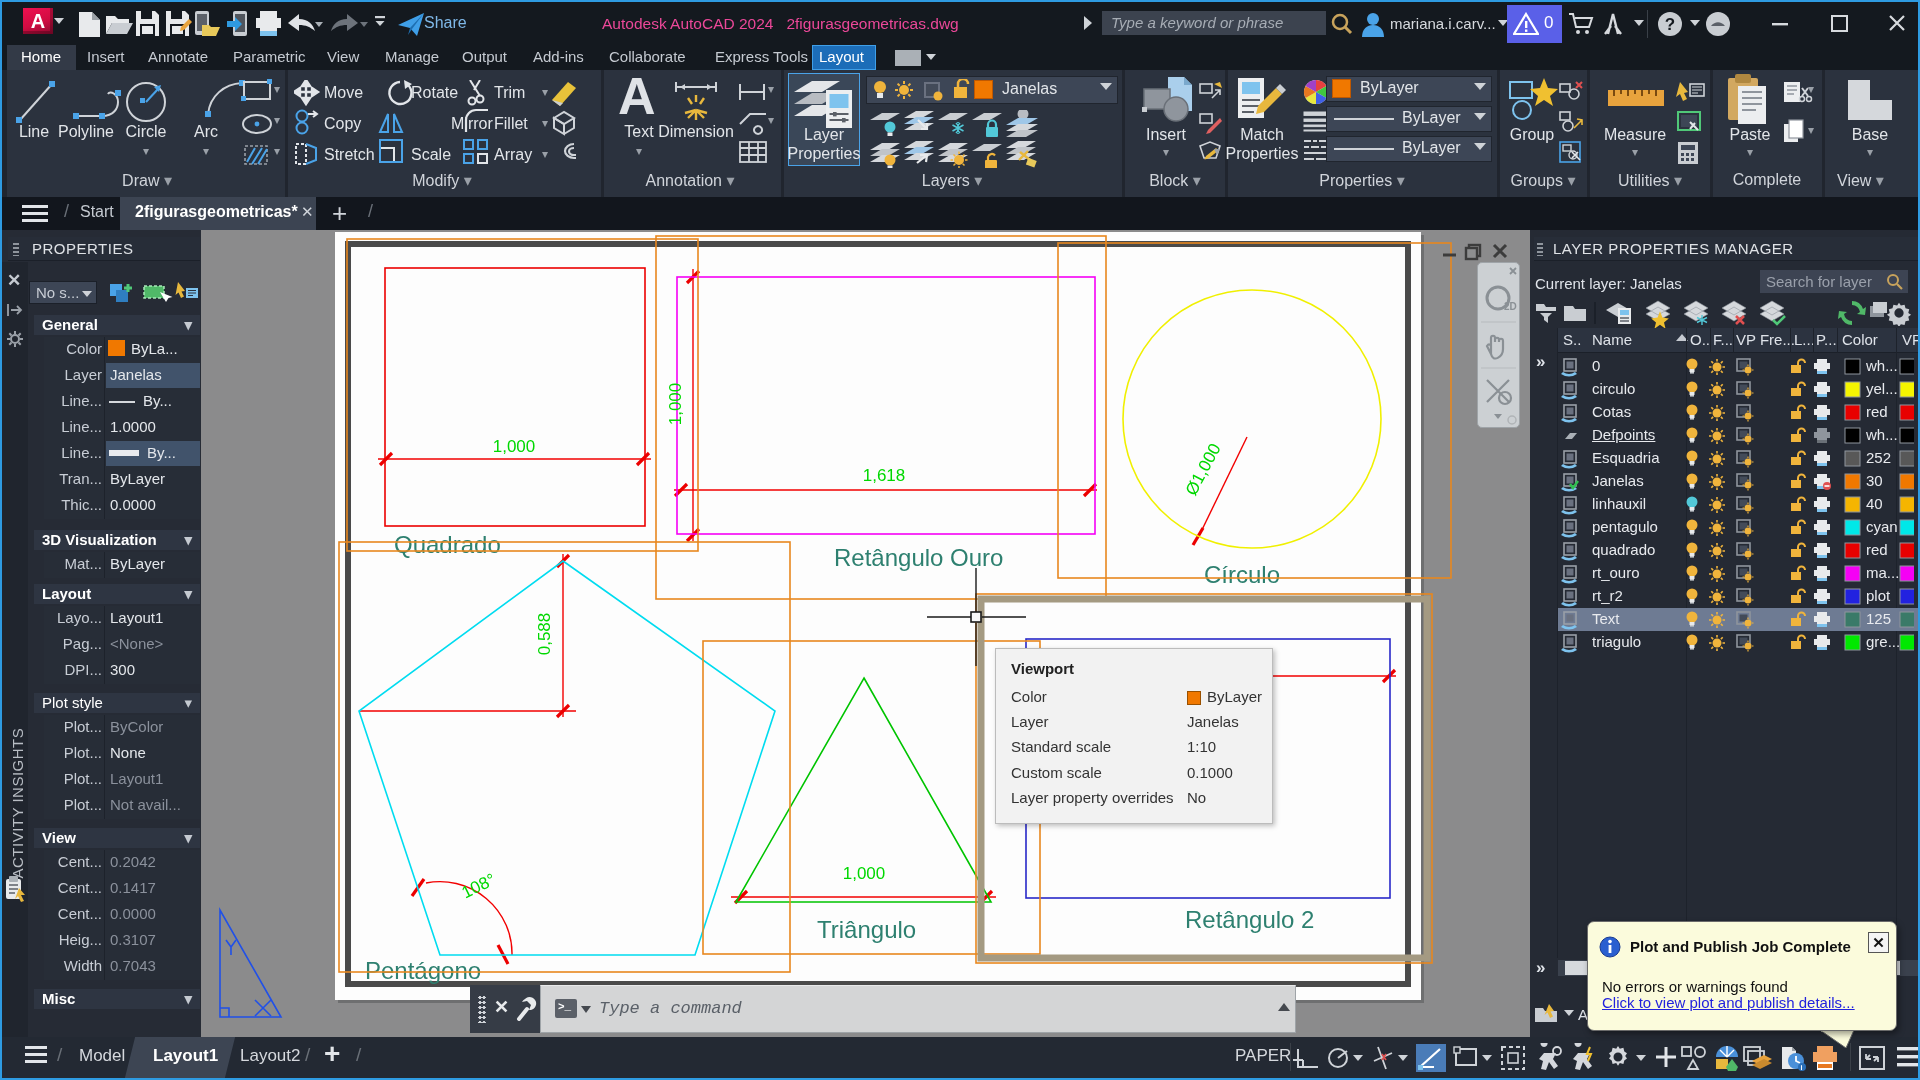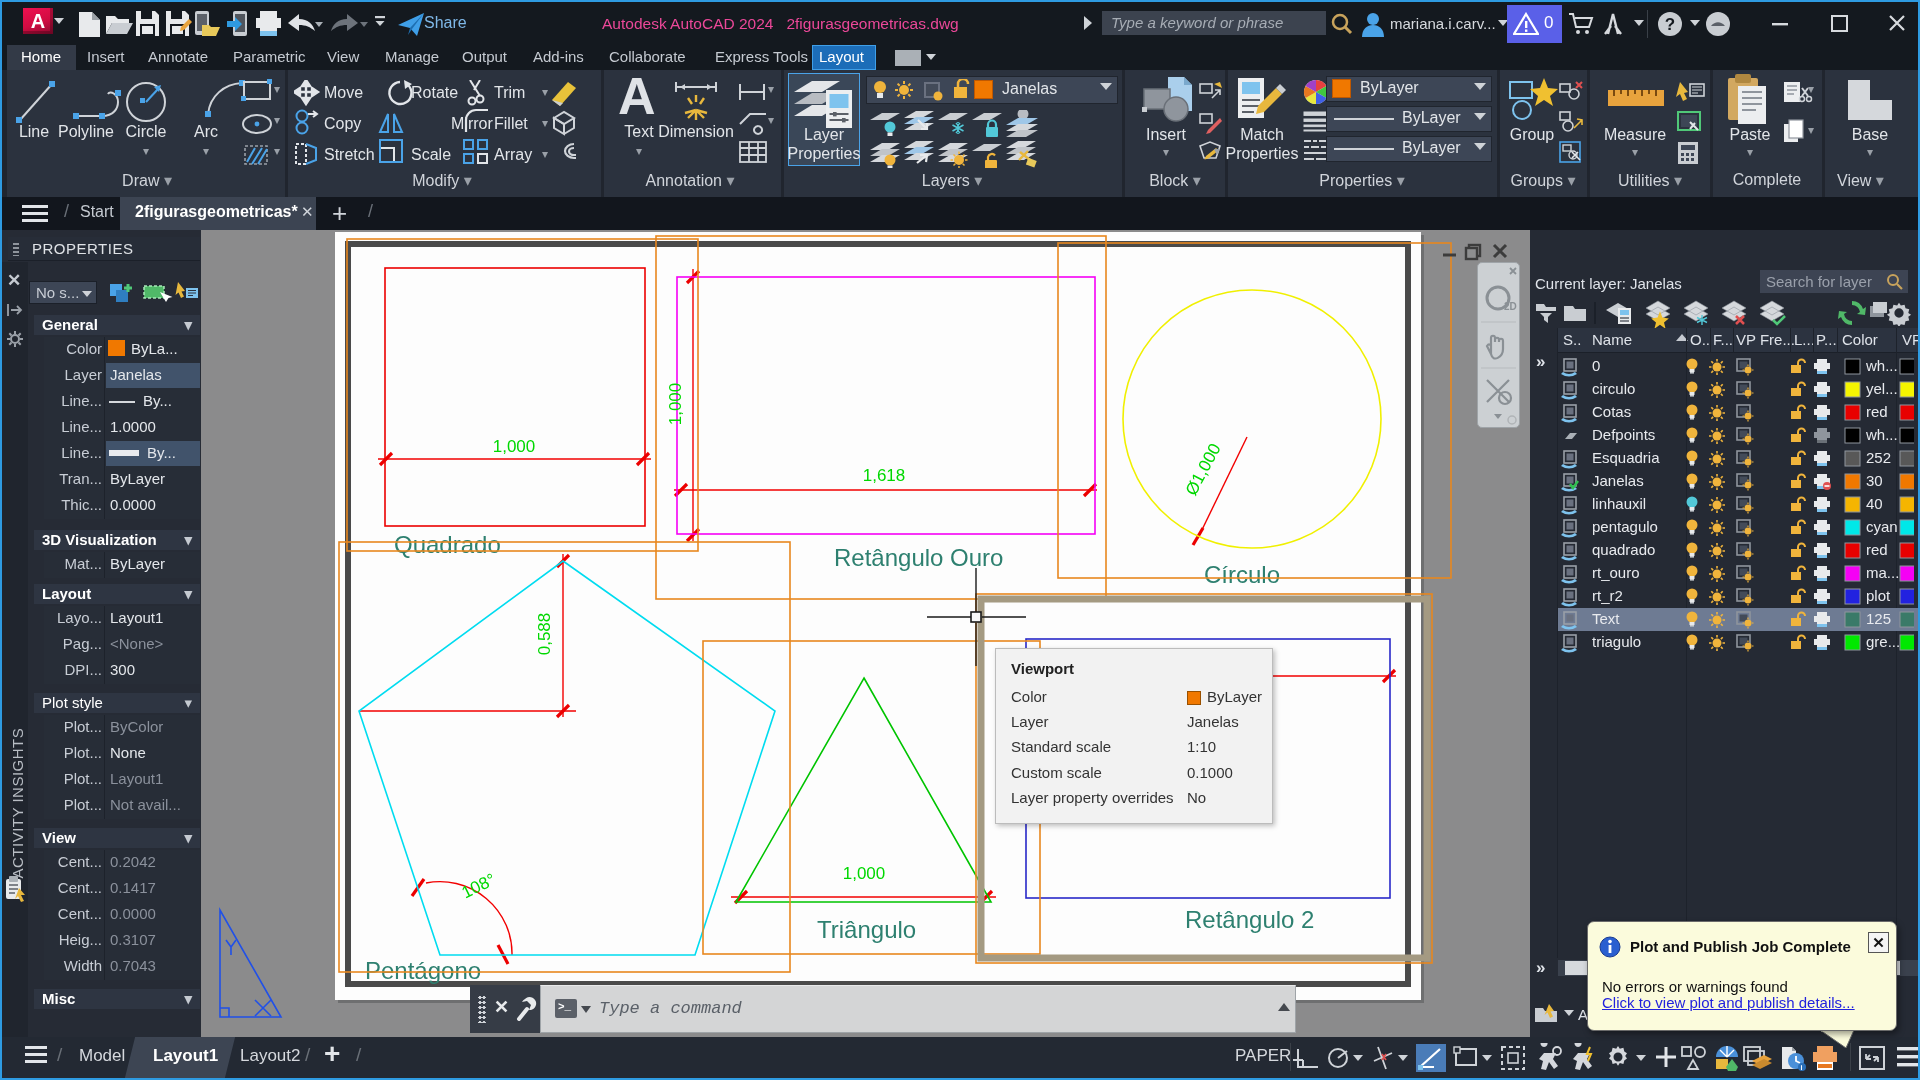--- a/index.html
+++ b/index.html
@@ -855,20 +855,24 @@
         <div class="abs" style="left:191px;top:64px;">Janelas</div>
       <div class="abs" style="left:15px;top:89px;">Standard scale</div>
         <div class="abs" style="left:191px;top:89px;">1:10</div>
       <div class="abs" style="left:15px;top:115px;">Custom scale</div>
         <div class="abs" style="left:191px;top:115px;">0.1000</div>
       <div class="abs" style="left:15px;top:140px;">Layer property overrides</div>
         <div class="abs" style="left:191px;top:140px;">No</div>
     </div>
   </div>
   <div id="rightpal" class="abs" style="left:1530px;top:230px;width:388px;height:807px;background:#252a34;font:15px 'Liberation Sans';color:#dfe3e9;">
+    <div class="abs" style="left:4px;top:7px;width:384px;height:24px;background:#272d38;border-bottom:1px solid #1b2029;">
+      <div class="abs" style="left:3px;top:5px;width:6px;height:14px;background-image:radial-gradient(circle, #8f959d 1.2px, transparent 1.4px);background-size:3px 4px;"></div>
+      <div class="abs" style="left:19px;top:3px;letter-spacing:0.5px;color:#dfe2e6;">LAYER PROPERTIES MANAGER</div>
+    </div>
     <div class="abs" style="left:5px;top:45px;">Current layer: Janelas</div>
     <div class="abs" style="left:230px;top:40px;width:148px;height:23px;background:#3d4453;color:#9aa0ab;line-height:23px;padding-left:6px;">Search for layer</div>
     <svg class="abs" style="left:356px;top:43px;" width="18" height="18" viewBox="0 0 18 18">
         <circle cx="7" cy="7" r="5" fill="none" stroke="#c8a35c" stroke-width="2"></circle>
         <path d="M11 11 L16 16" stroke="#c8a35c" stroke-width="2.2"></path>
       </svg>
 
     <svg class="abs" style="left:4px;top:68px;" width="380" height="30" viewBox="0 0 380 30">
       <g>
           <path d="M2 6 h8 l2 3 h10 v4 h-20z" fill="#c9cdd2"></path>
@@ -1081,21 +1085,21 @@
         </g>
         <g transform="translate(256,4)">
           <rect x="3" y="0" width="10" height="4" fill="#8f959d"></rect>
           <rect x="0" y="4" width="16" height="6" fill="#8f959d"></rect>
           <rect x="3" y="10" width="10" height="5" fill="#6a7077"></rect>
           <rect x="3" y="10" width="10" height="2" fill="#8f959d"></rect>
         </g>
         <rect x="287" y="4" width="15" height="15" fill="#000000" stroke="#8f959d" stroke-width="1"></rect>
         <rect x="343" y="4" width="15" height="15" fill="#000000" stroke="#8f959d" stroke-width="1" transform="translate(-1,0)"></rect>
       </svg>
-    <div class="abs" style="left:62px;top:196px;color:#e8eaee;">Defpoints</div>
+    <div class="abs" style="left:62px;top:196px;color:#e8eaee;text-decoration:underline;">Defpoints</div>
     <div class="abs" style="left:336px;top:196px;color:#e8eaee;">wh...</div>
     <svg class="abs" style="left:28px;top:217px;" width="356" height="23" viewBox="0 0 356 23">
         <g transform="translate(4,3)">
           <rect x="2" y="1" width="12" height="12" fill="none" stroke="#9aa0a8" stroke-width="1.6"></rect>
           <rect x="4.5" y="3.5" width="7" height="7" fill="#6a7180"></rect>
           <path d="M1 14 q6 4 12 0 l2 2 q-8 5 -16 0 z" fill="#7ec3ee"></path>
         </g>
         <g transform="translate(127,3)">
           <circle cx="7" cy="6" r="5.5" fill="#f0b43c"></circle>
           <rect x="4.5" y="11" width="5" height="3" fill="#e8eaec"></rect>

